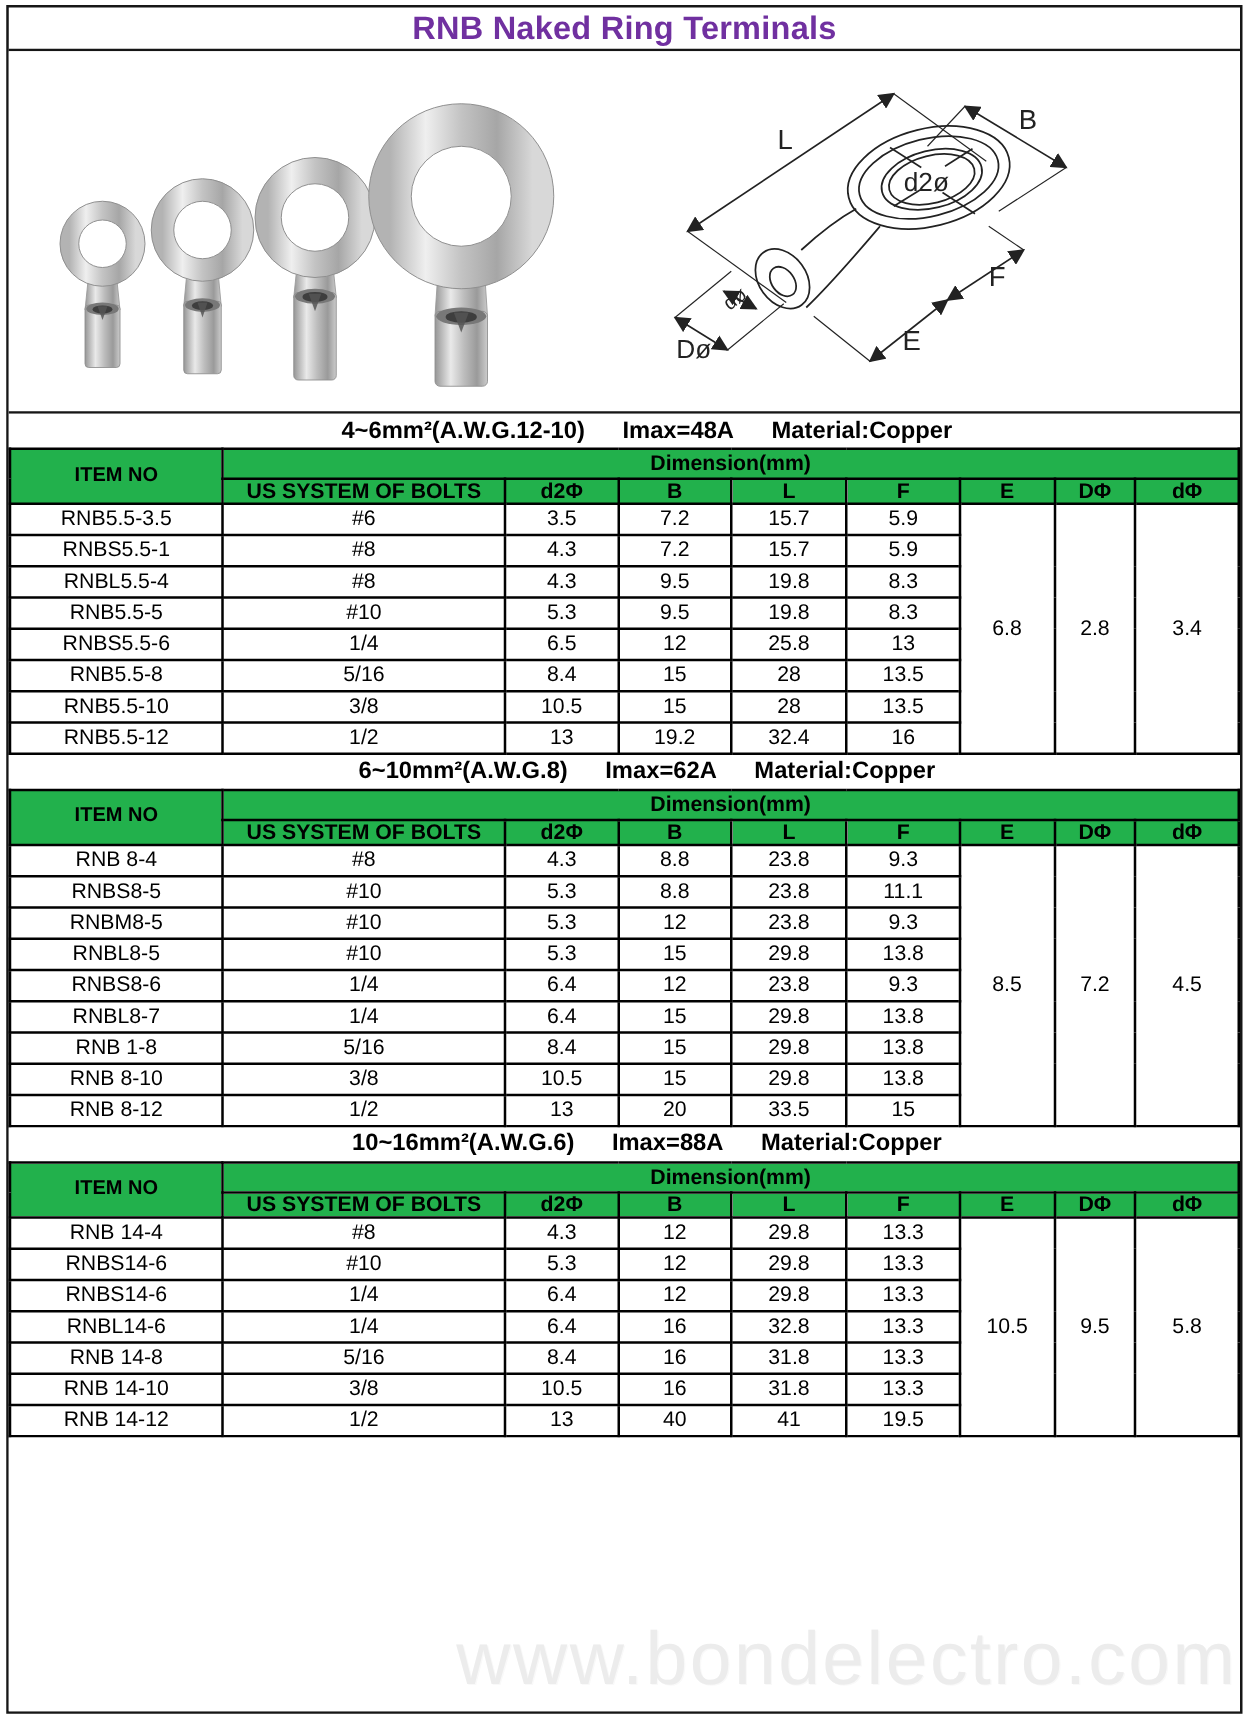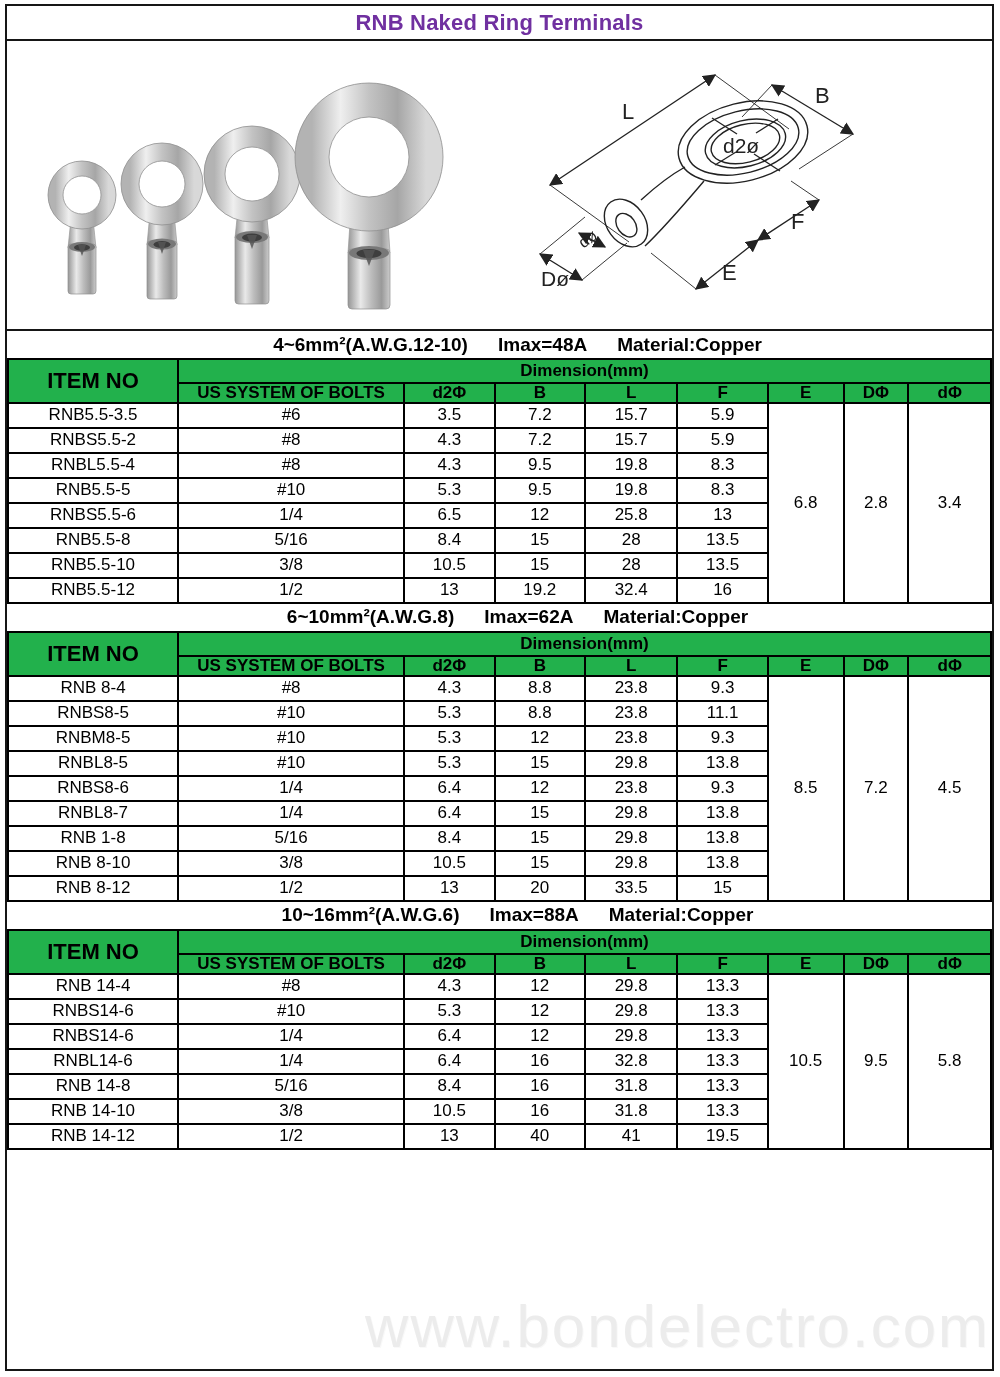--- a/index.html
+++ b/index.html
@@ -16,21 +16,21 @@
     border: 2px solid #161616;
     display: flex; flex-direction: column;
     background: #fff;
   }
   .titlebar {
     flex: 0 0 35px;
     border-bottom: 2px solid #161616;
     display: flex; align-items: center; justify-content: center;
   }
   .titlebar .title-text {
-    font-size: 22px; font-weight: bold; color: #7030a0;
+    font-size: 26px; font-weight: bold; color: #7030a0;
     letter-spacing: 0.2px;
   }
   .figures {
     flex: 0 0 290px;
     border-bottom: 2px solid #161616;
     display: flex; background: #fff;
   }
   .photo-wrap { flex: 0 0 492px; position: relative; }
   .diagram-wrap { flex: 1; position: relative; }
   .photo-wrap svg, .diagram-wrap svg { display: block; }
@@ -52,21 +52,21 @@
     border: 2px solid #000;
     text-align: center; vertical-align: middle;
     padding: 0 2px; font-size: 17px; height: 25px; line-height: 1.05;
     overflow: hidden; white-space: nowrap;
   }
   table.spec thead th {
     background: #22b14c; color: #000; font-weight: bold;
   }
   table.spec thead tr.r1 th { height: 24px; }
   table.spec thead tr.r2 th { height: 18px; }
-  table.spec th.item-hdr { font-size: 22px; }
+  table.spec th.item-hdr { font-size: 16px; }
   table.spec td { background: #fff; font-weight: normal; }
 
   .footer { flex: 1 1 auto; position: relative; overflow: hidden; background: #fff; }
   .watermark {
     position: absolute; right: 2px; bottom: 8px;
     font-size: 60px; color: #ececec; letter-spacing: 2px;
     white-space: nowrap;
     text-shadow: 1px 1px 0 #f9f9f9;
     font-family: "Liberation Sans", sans-serif;
   }
@@ -249,21 +249,21 @@
           <td>#6</td>
           <td>3.5</td>
           <td>7.2</td>
           <td>15.7</td>
           <td>5.9</td>
           <td rowspan="8">6.8</td>
           <td rowspan="8">2.8</td>
           <td rowspan="8">3.4</td>
         </tr>
         <tr>
-          <td>RNBS5.5-2</td>
+          <td>RNBS5.5-1</td>
           <td>#8</td>
           <td>4.3</td>
           <td>7.2</td>
           <td>15.7</td>
           <td>5.9</td>
         </tr>
         <tr>
           <td>RNBL5.5-4</td>
           <td>#8</td>
           <td>4.3</td>

